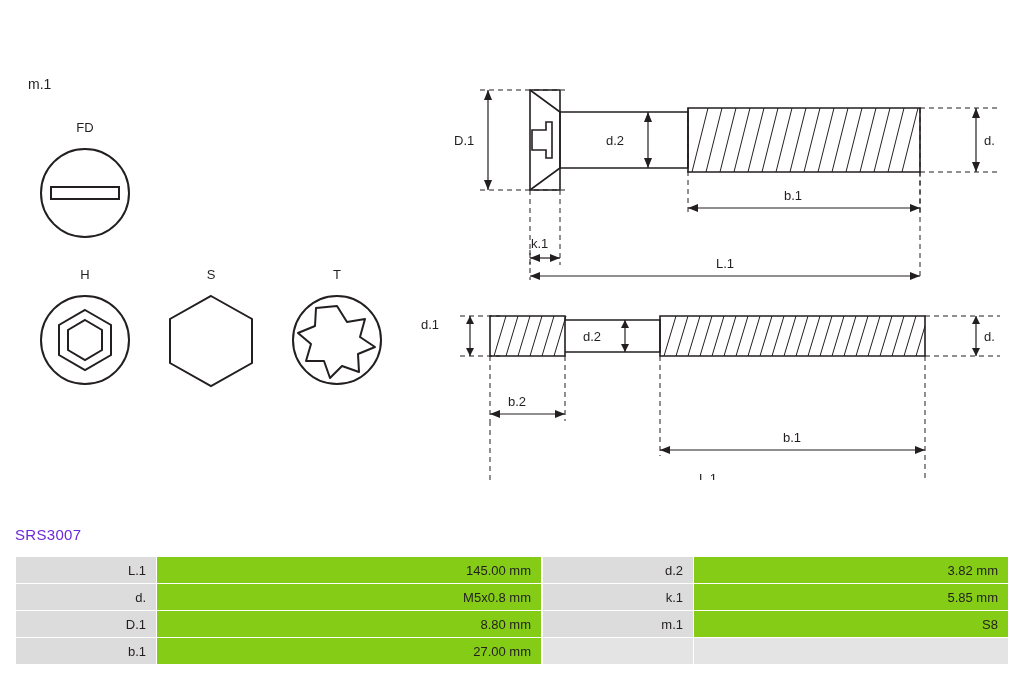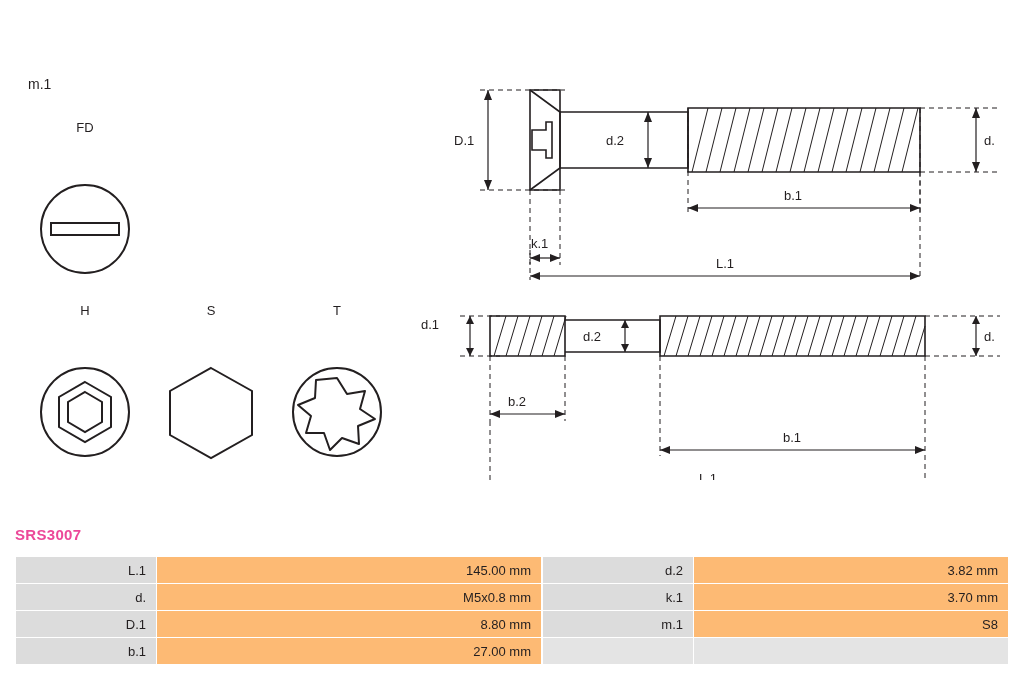--- a/index.html
+++ b/index.html
@@ -41,43 +41,42 @@
     width: 390px;
   }
   .head-row {
     display: flex;
   }
   .head-cell {
     width: 126px;
     display: flex;
     flex-direction: column;
     align-items: center;
-    gap: 36px;
   }
   .head-cell .hl {
     font-size: 13px;
     margin-bottom: 10px;
     color: #231f20;
   }
   .head-cell svg { display: block; }
 
   .tech-svg {
     position: absolute;
     left: 420px;
     top: 50px;
   }
 
   
   .sku {
     position: absolute;
     left: 15px;
     top: 526px;
     font-size: 15px;
-    font-weight: bold;
-    color: #ec4899;
+    font-weight: normal;
+    color: #6d28d9;
     letter-spacing: 0.3px;
   }
   .tables {
     position: absolute;
     left: 15px;
     top: 556px;
     width: 994px;
     display: flex;
     gap: 0px;
   }
@@ -96,21 +95,21 @@
     color: #231f20;
     vertical-align: middle;
   }
   .tbl td.k {
     width: 120px;
     text-align: right;
     background: #dcdcdc;
   }
   .tbl td.v {
     text-align: right;
-    background: #fdba74;
+    background: #84cc16;
   }
   .tbl tr.empty td { background: #e4e4e4; }
   .tbl.right td.k { width: 130px; }
 </style>
 </head>
 <body>
 
 <div class="page">
 
   <div class="diagram">
@@ -371,21 +370,21 @@
     </table>
 
     <table class="tbl right">
       <tbody>
         <tr>
           <td class="k">d.2</td>
           <td class="v">3.82 mm</td>
         </tr>
         <tr>
           <td class="k">k.1</td>
-          <td class="v">3.70 mm</td>
+          <td class="v">5.85 mm</td>
         </tr>
         <tr>
           <td class="k">m.1</td>
           <td class="v">S8</td>
         </tr>
         <tr class="empty">
           <td class="k"></td>
           <td class="v"></td>
         </tr>
       </tbody>

